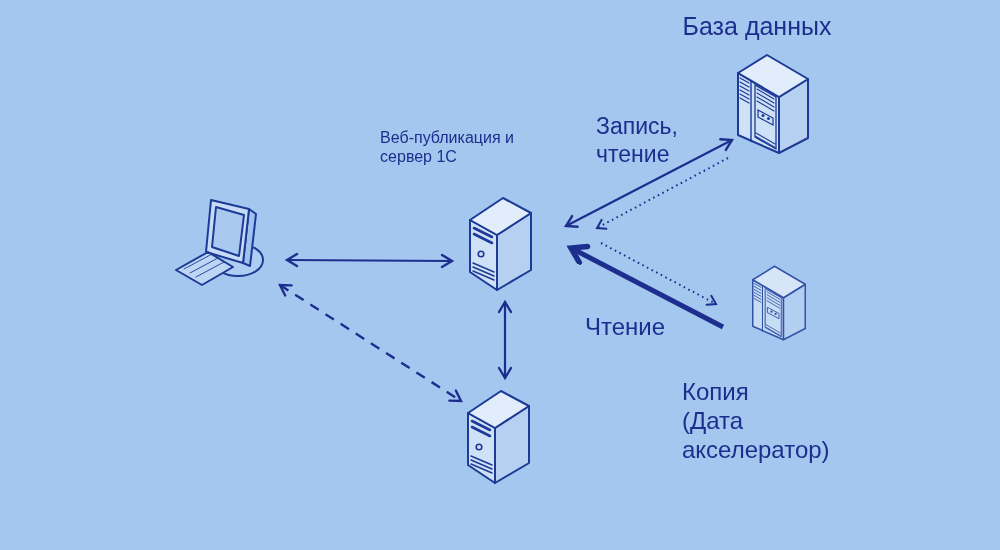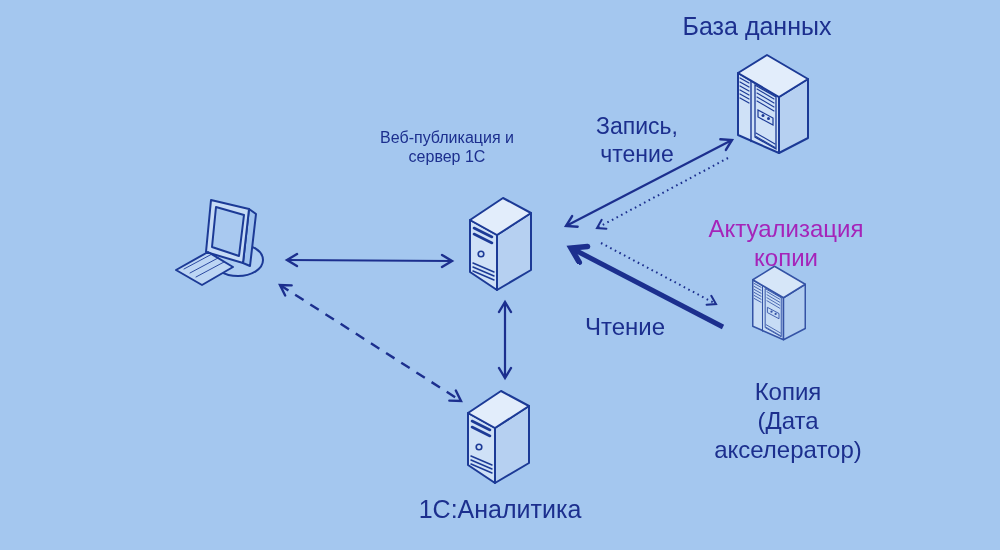--- a/index.html
+++ b/index.html
@@ -3,21 +3,21 @@
 <meta charset="utf-8">
 <style>
   html,body{margin:0;padding:0;background:#a4c7ef;}
   .stage{
     position:relative;width:1000px;height:550px;background:#a4c7ef;
     font-family:"Liberation Sans",sans-serif;overflow:hidden;
   }
   .stage svg.wires{position:absolute;left:0;top:0;}
   .lbl{
     position:absolute;transform:translateX(-50%);
-    text-align:center;color:#1c2f8e;white-space:pre-line;line-height:1.2;
+    text-align:left;color:#1c2f8e;white-space:pre-line;line-height:1.2;
   }
   .lbl-analyst   {left:217px;top:161px;font-size:25px;}
   .lbl-webserver {left:447px;top:128px;font-size:16px;}
   .lbl-database  {left:757px;top:11px; font-size:25px;}
   .lbl-writeread {left:628px;top:113px;font-size:23px;margin-left:9px;}
   .lbl-update    {left:786px;top:215px;font-size:24px;color:#a524b9;}
   .lbl-read      {left:625px;top:313px;font-size:24px;}
   .lbl-copy      {left:788px;top:378px;font-size:24px;}
   .lbl-analytics {left:500px;top:494px;font-size:25px;}
 
@@ -129,21 +129,19 @@
 
 
   <div class="lbl lbl-webserver">Веб-публикация и
 сервер 1С</div>
 
   <div class="lbl lbl-database">База данных</div>
 
   <div class="lbl lbl-writeread">Запись,
 чтение</div>
 
-  <div class="lbl lbl-update">Актуализация копии</div>
 
   <div class="lbl lbl-read">Чтение</div>
 
   <div class="lbl lbl-copy">Копия
 (Дата акселератор)</div>
 
-  <div class="lbl lbl-analytics">1С:Аналитика</div>
 </div>
 
 </body></html>

